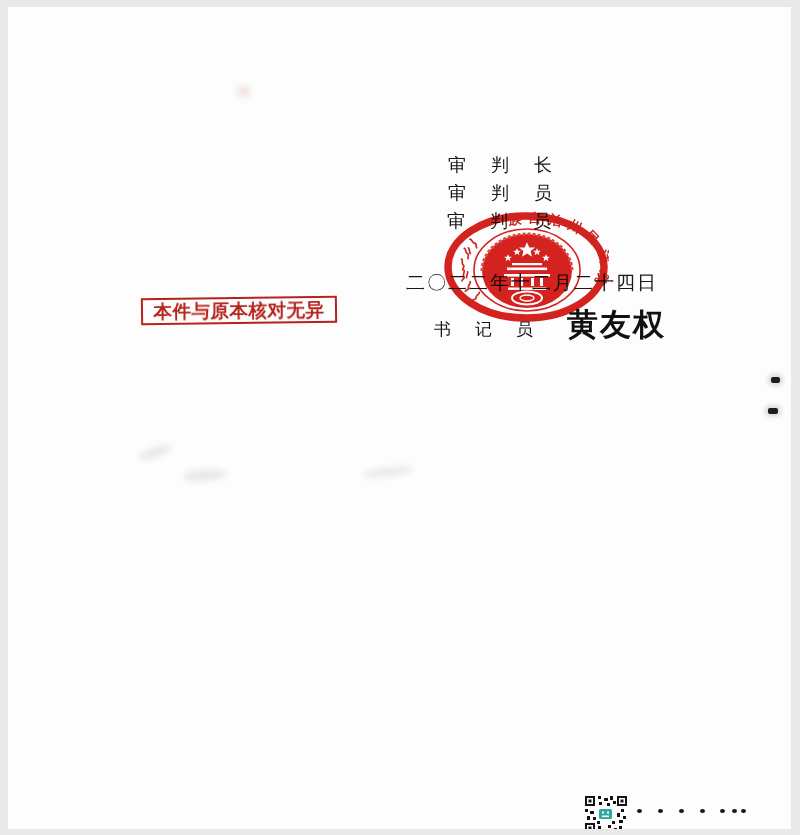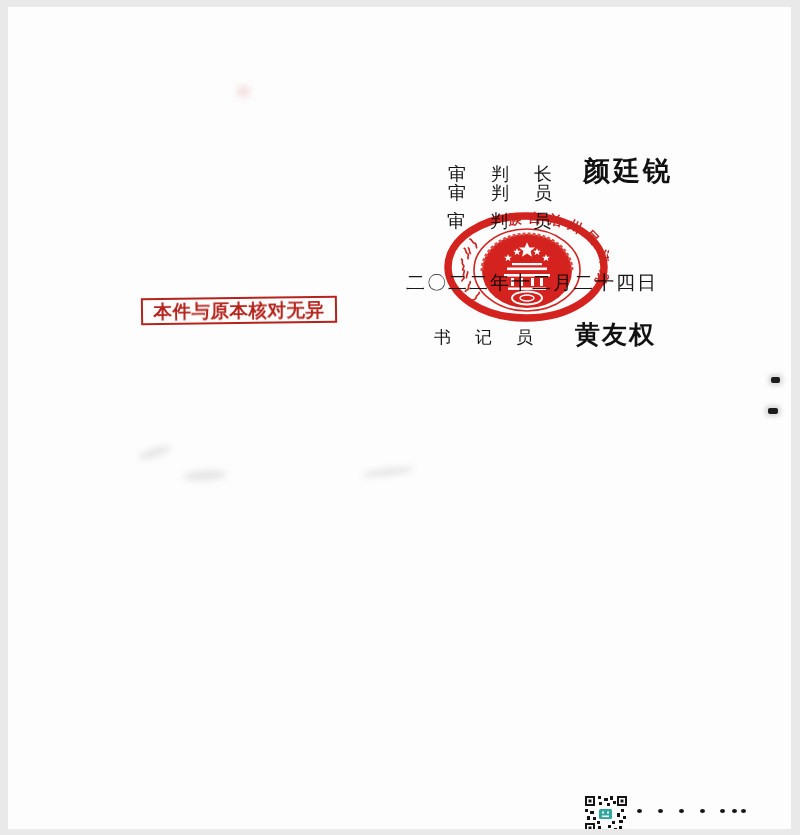--- a/index.html
+++ b/index.html
@@ -9,23 +9,23 @@
   .page{position:absolute;left:8px;top:7px;width:783px;height:822px;
         background:#fdfdfd;box-shadow:0 0 4px rgba(0,0,0,.18);}
   
   .sig-row{position:absolute;display:flex;align-items:baseline;white-space:nowrap;}
   .role{font-size:18px;color:#161616;letter-spacing:25px;font-weight:500;}
   .name{font-family:"DejaVu Serif",serif;font-weight:700;color:#111;
         font-size:27px;letter-spacing:3px;margin-left:6px;}
   #row1{left:448px;top:153px;}
   #row2{left:448px;top:181px;}
   #row3{left:447px;top:209px;}
-  #clerk-row{left:434px;top:318px;}
+  #clerk-row{left:434px;top:304px;}
   #clerk-row .role{font-size:17px;letter-spacing:24px;}
-  #clerk-row .name{font-size:25px;margin-left:18px;letter-spacing:2px;}
+  #clerk-row .name{font-size:31px;margin-left:10px;letter-spacing:2px;}
   .date-line{position:absolute;left:406px;top:270px;font-size:19px;color:#171717;
              letter-spacing:2px;white-space:nowrap;}
   
   .stamp-box{position:absolute;left:141px;top:297px;width:192px;height:23px;
              border:2.5px solid #b5231c;display:flex;align-items:center;justify-content:center;
              transform:rotate(-0.7deg);background:rgba(255,255,255,0);}
   .stamp-text{color:#b5231c;font-weight:700;font-size:18.5px;letter-spacing:0.5px;
               white-space:nowrap;filter:blur(.2px);}
   
   .seal{position:absolute;left:443px;top:211px;width:166px;height:113px;
@@ -53,21 +53,20 @@
 
   <div class="page"></div>
 
   <div class="smudge" style="left:138px;top:448px;width:34px;height:9px;transform:rotate(-18deg);"></div>
   <div class="smudge" style="left:183px;top:470px;width:44px;height:11px;transform:rotate(-4deg);"></div>
   <div class="smudge" style="left:362px;top:468px;width:52px;height:8px;transform:rotate(-6deg);"></div>
   <div class="smudge-pink" style="left:237px;top:86px;width:13px;height:11px;"></div>
 
   <div class="sig-row" id="row1">
     <span class="role">审判长</span>
-    <span class="name">颜廷锐</span>
   </div>
   <div class="sig-row" id="row2">
     <span class="role">审判员</span>
   </div>
   <div class="sig-row" id="row3">
     <span class="role">审判员</span>
   </div>
 
   <div class="date-line">二〇二二年十二月二十四日</div>
 

